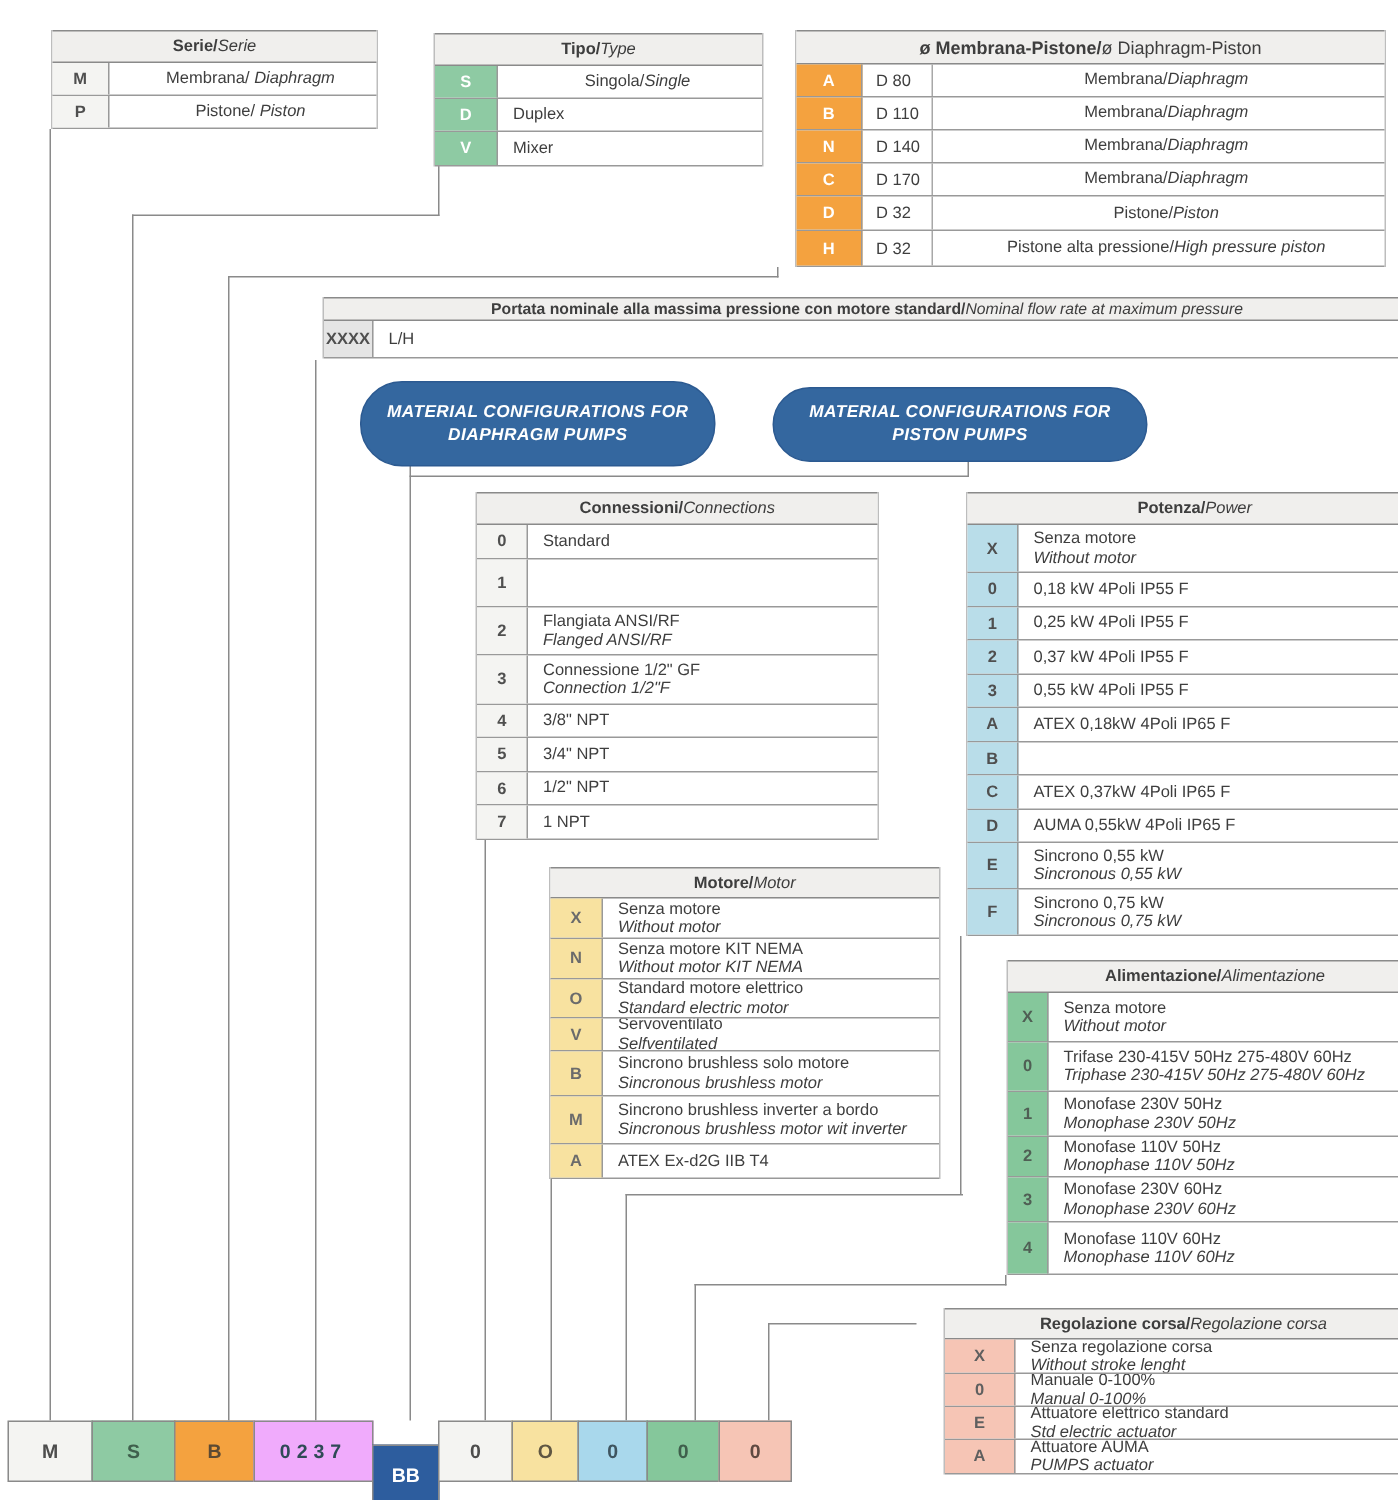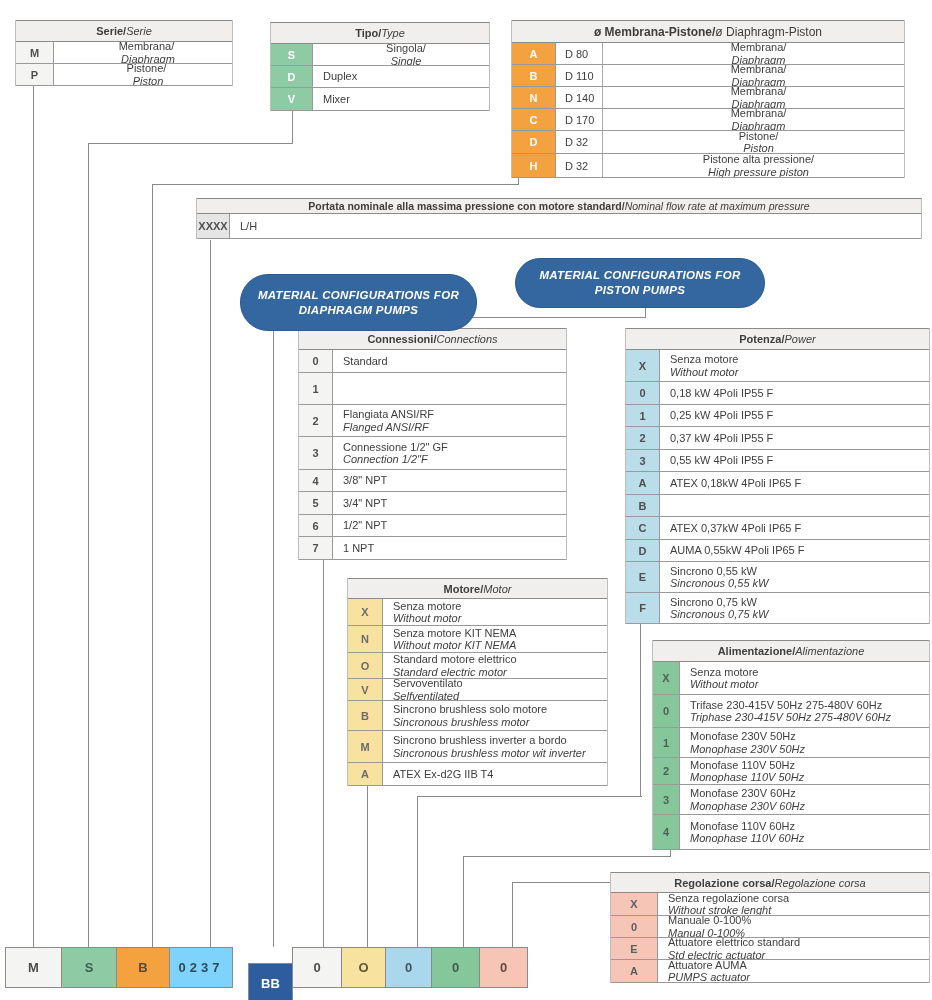--- a/index.html
+++ b/index.html
@@ -2,37 +2,37 @@
 <html><head>
 <meta charset="utf-8">
 <style>
   html,body { margin:0; padding:0; background:#ffffff; }
   #canvas {
     position:relative; width:932px; height:1000px; margin:0 auto;
     background:#ffffff; font-family:"Liberation Sans", sans-serif;
     color:#3e3e3e; overflow:hidden;
   }
   .tbl { position:absolute; box-sizing:border-box; font-size:11px;
-         border-left:1px solid #bdbdbd; border-right:1px solid #bdbdbd; }
+         border-left:1px solid #bdbdbd; border-right:1px solid #bdbdbd;margin-left:19px; }
   .tbl .head {
     display:flex; align-items:center; justify-content:center; gap:0;
     background:#f0efed; border-top:1px solid #8a8a8a; border-bottom:1px solid #8a8a8a;
     box-sizing:border-box; white-space:nowrap; overflow:hidden;
   }
   .head .t-it { font-weight:700; }
   .head .t-en { font-style:italic; font-weight:400; }
   .head .t-en.upright { font-style:normal; }
   .row { display:flex; box-sizing:border-box; border-bottom:1px solid #999999; }
   .code { flex:none; display:flex; align-items:center; justify-content:center;
           font-weight:700; border-right:1px solid #999999; box-sizing:border-box; }
   .size { flex:none; display:flex; align-items:center; padding-left:9px;
           border-right:1px solid #a8a8a8; box-sizing:border-box; }
   .desc { flex:1; display:flex; flex-direction:column; justify-content:center;
           padding-left:10px; line-height:1.12; overflow:hidden; }
-  .desc.inline { flex-direction:column; align-items:center; white-space:pre; }
+  .desc.inline { flex-direction:row; align-items:center; white-space:pre; }
   .desc .en { font-style:italic; }
   .line { position:absolute; background:#8a8a8a; }
   .mbox {
     position:absolute; background:#34679f; border:1px solid #2c5a91; color:#ffffff;
     display:flex; align-items:center; justify-content:center; text-align:center;
     font-style:italic; font-weight:600; font-size:11.5px; line-height:1.3;
     padding:0 16px; box-sizing:border-box; letter-spacing:0.3px;
   }
   .codecell {
     position:absolute; display:flex; align-items:center; justify-content:center;
@@ -407,28 +407,28 @@
       </div>
       <div class="row" style="height: 23px;">
         <div class="code" style="width: 47px; background: rgb(246, 197, 181); color: rgb(95, 95, 95);">A</div>
         <div class="desc">
           <span class="it">Attuatore AUMA</span>
           <span class="en">PUMPS actuator</span>
         </div>
       </div>
     </div>
 
-  <div class="mbox" style="left:240px; top:254px; width:237px; height:57px; border-radius:28px;margin-top:20px;">MATERIAL CONFIGURATIONS FOR DIAPHRAGM PUMPS</div>
+  <div class="mbox" style="left:240px; top:254px; width:237px; height:57px; border-radius:28px;">MATERIAL CONFIGURATIONS FOR DIAPHRAGM PUMPS</div>
   <div class="mbox" style="left:515px; top:258px; width:250px; height:50px; border-radius:25px;">MATERIAL CONFIGURATIONS FOR PISTON PUMPS</div>
 
   <div id="code-row">
       <div class="codecell" style="left: 5px; top: 947px; width: 57px; height: 41px; background: rgb(244, 244, 242); color: rgb(77, 77, 77);">M</div>
       <div class="codecell" style="left: 61px; top: 947px; width: 56px; height: 41px; background: rgb(142, 202, 163); color: rgb(63, 95, 76);">S</div>
       <div class="codecell" style="left: 116px; top: 947px; width: 54px; height: 41px; background: rgb(244, 162, 63); color: rgb(92, 74, 51);">B</div>
-      <div class="codecell" style="left: 169px; top: 947px; width: 64px; height: 41px; background: #7dd3fc; color: rgb(47, 74, 86); letter-spacing: 4px;">0237</div>
+      <div class="codecell" style="left: 169px; top: 947px; width: 80px; height: 41px; background: #f0abfc; color: rgb(47, 74, 86); letter-spacing: 4px;">0237</div>
       <div class="codecell" style="left: 248px; top: 947px; width: 45px; height: 41px; background: rgb(45, 93, 158); color: rgb(255, 255, 255); margin-top: 16px;">BB</div>
       <div class="codecell" style="left: 292px; top: 947px; width: 50px; height: 41px; background: rgb(244, 244, 242); color: rgb(77, 77, 77);">0</div>
       <div class="codecell" style="left: 341px; top: 947px; width: 45px; height: 41px; background: rgb(248, 226, 160); color: rgb(95, 86, 66);">O</div>
       <div class="codecell" style="left: 385px; top: 947px; width: 47px; height: 41px; background: rgb(169, 216, 236); color: rgb(63, 85, 96);">0</div>
       <div class="codecell" style="left: 431px; top: 947px; width: 49px; height: 41px; background: rgb(133, 199, 155); color: rgb(63, 95, 76);">0</div>
       <div class="codecell" style="left: 479px; top: 947px; width: 49px; height: 41px; background: rgb(246, 197, 181); color: rgb(95, 74, 66);">0</div>
     </div>
 </div>
 
 </body></html>

